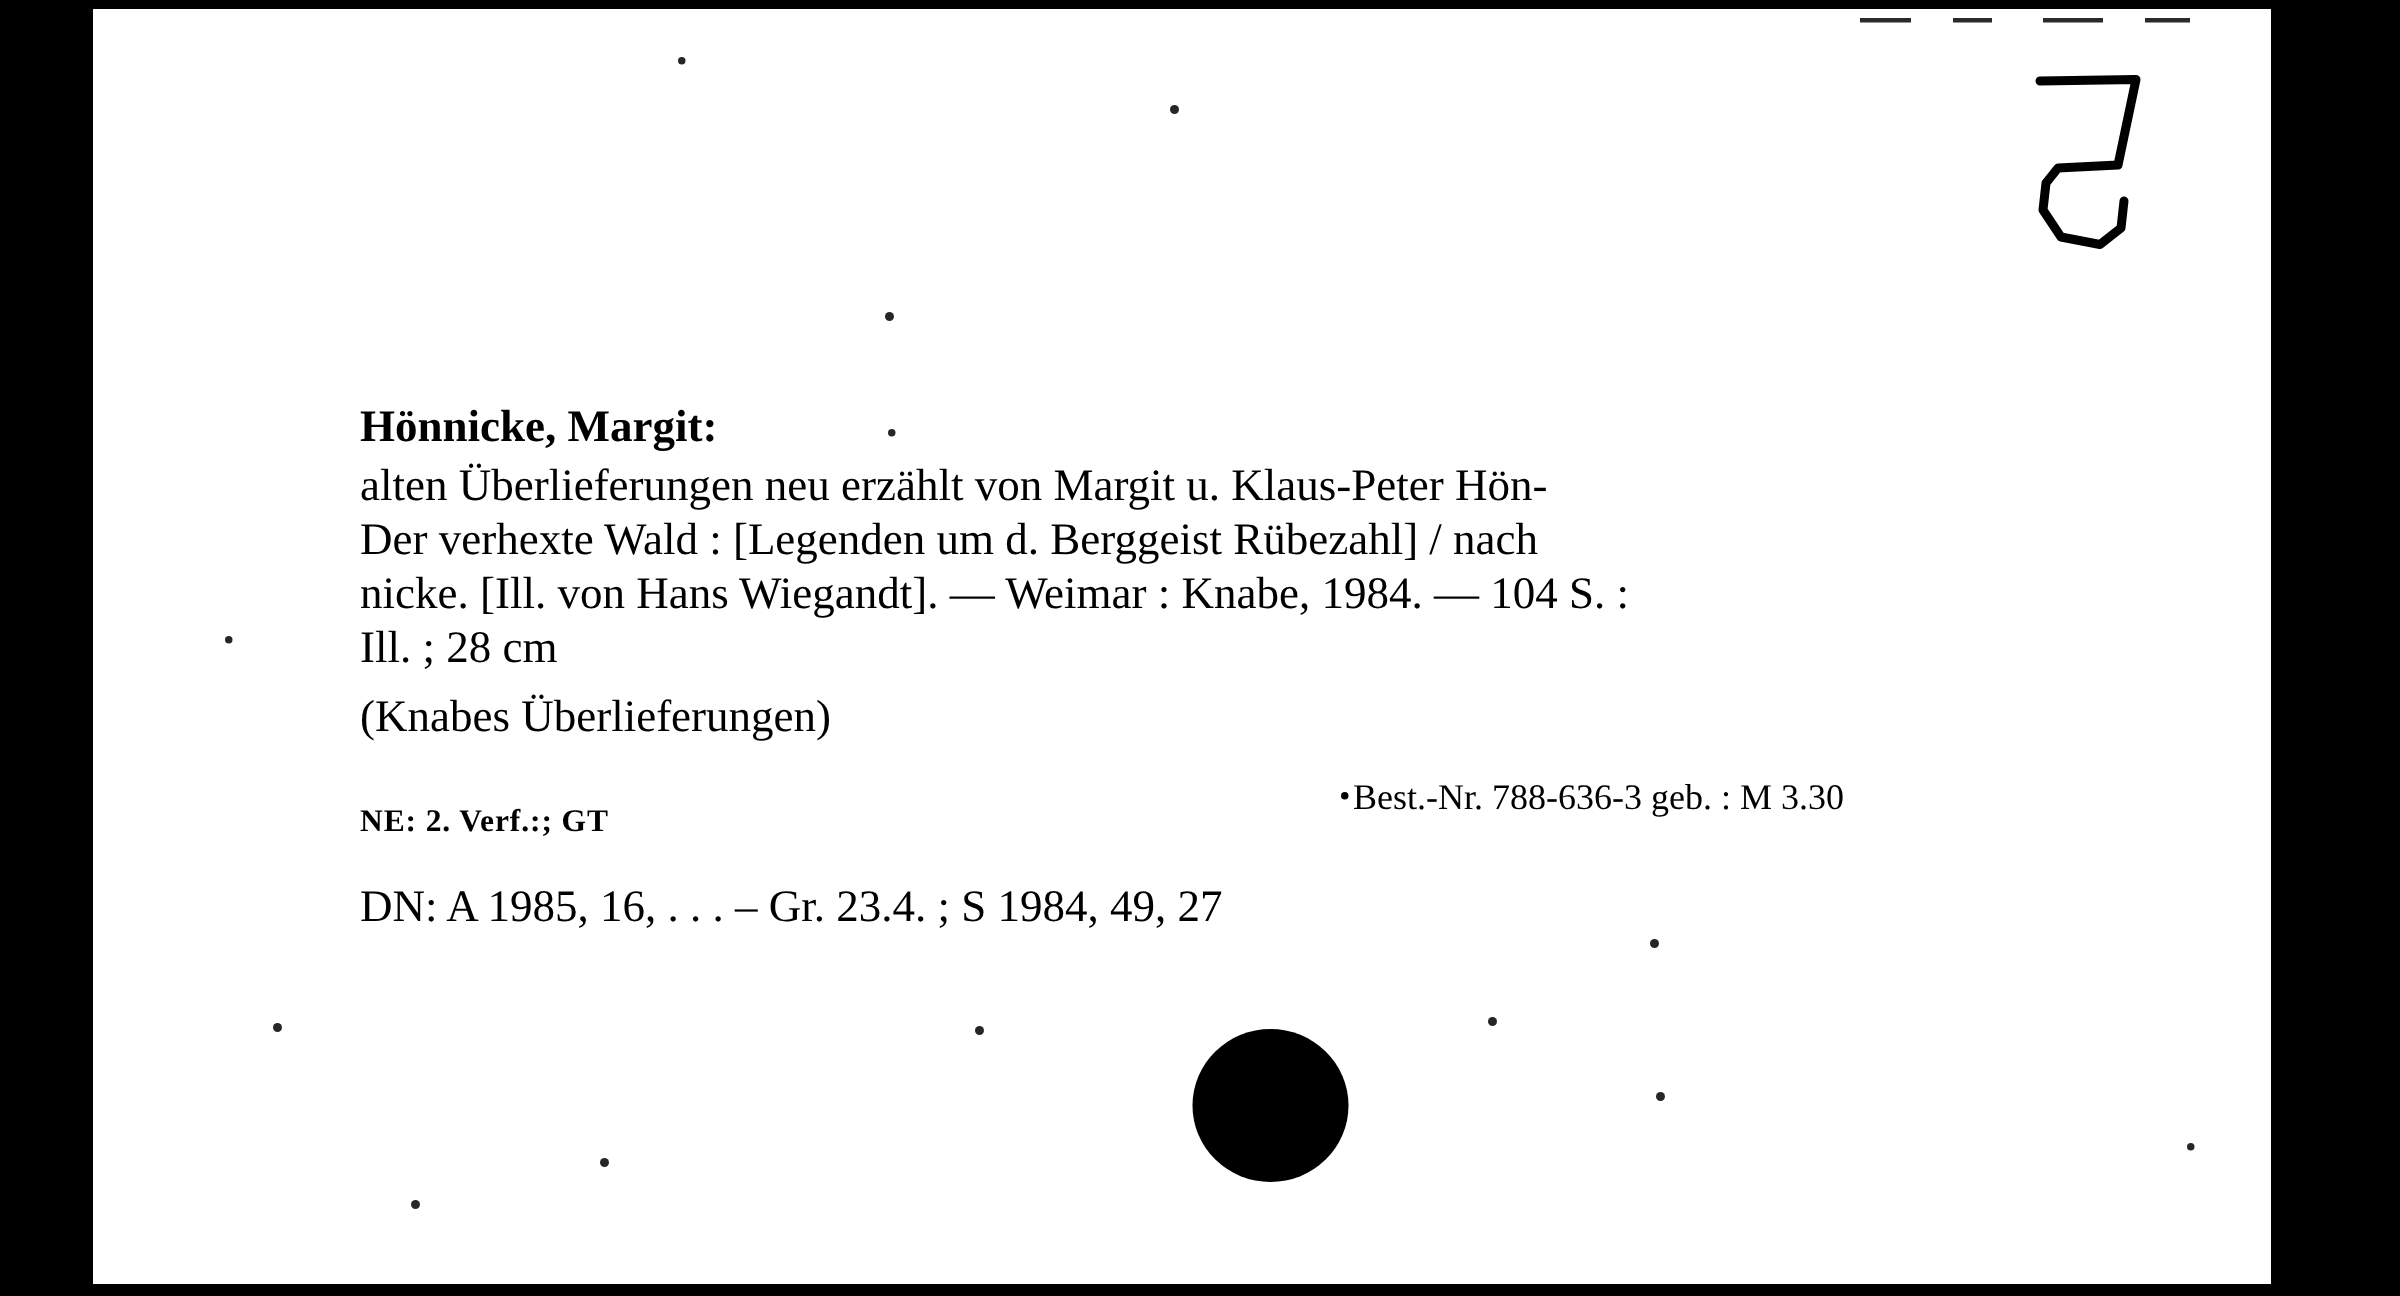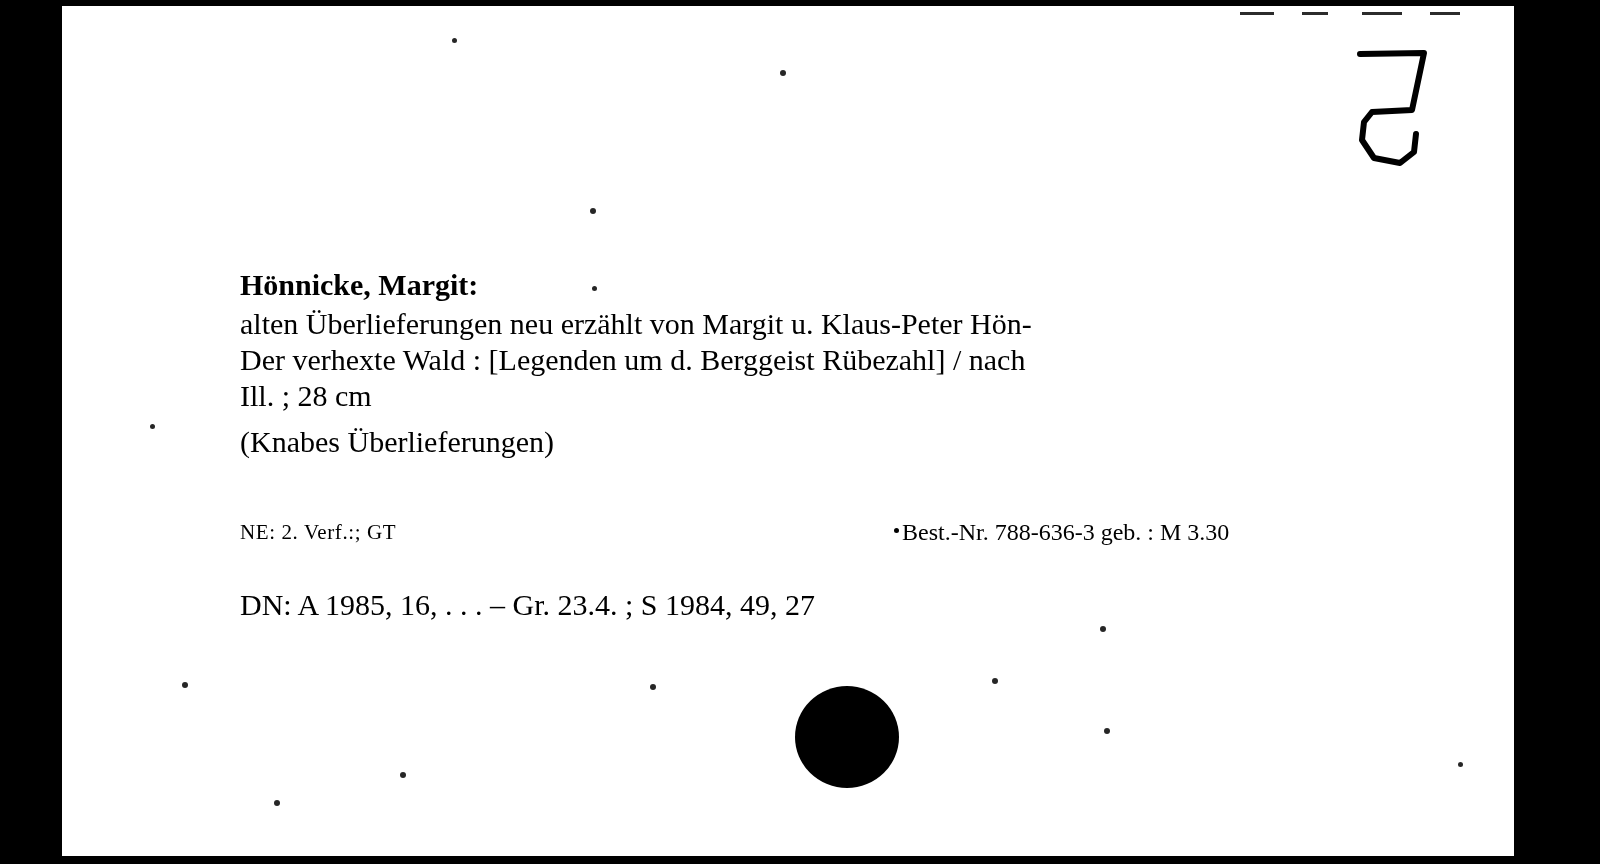--- a/index.html
+++ b/index.html
@@ -121,23 +121,23 @@
     left: 832px;
     top: 528px;
     width: 5px;
     height: 5px;
     background: #000;
     border-radius: 50%;
   }
   #ne-line {
     position: absolute;
     left: 178px;
-    top: 520px;
+    top: 535px;
     font-size: 21px;
-    font-weight: normal;
+    font-weight: bold;
     letter-spacing: 0.6px;
     white-space: nowrap;
   }
   #dn-line {
     position: absolute;
     left: 178px;
     top: 588px;
     font-size: 30px;
     white-space: nowrap;
   }
@@ -191,20 +191,21 @@
 
     <svg id="handwriting" viewBox="0 0 110 125">
       <path d="M8 6 L72 5 L60 62 L20 64 L12 74 L10 92 L22 110 L48 115 L62 104 L64 86" fill="none" stroke="#000000" stroke-width="6" stroke-linecap="round" stroke-linejoin="round"></path>
     </svg>
     <div id="hand-dot"></div>
 
     <div id="record">
       <div class="heading">Hönnicke, Margit:</div>
       <div class="body-block">alten Überlieferungen neu erzählt von Margit u. Klaus-Peter Hön-</div>
       <div class="body-block">Der verhexte Wald : [Legenden um d. Berggeist Rübezahl] / nach</div>
+      <div class="body-block">nicke. [Ill. von Hans Wiegandt]. — Weimar : Knabe, 1984. — 104 S. :</div>
       <div class="body-block">Ill. ; 28 cm</div>
       <div class="series">(Knabes Überlieferungen)</div>
     </div>
 
     <div id="order-dot"></div>
     <div id="order-line">Best.-Nr. 788-636-3 geb. : M 3.30</div>
 
     <div id="ne-line">NE: 2. Verf.:; GT</div>
 
     <div id="dn-line">DN: A 1985, 16, . . . – Gr. 23.4. ; S 1984, 49, 27</div>

